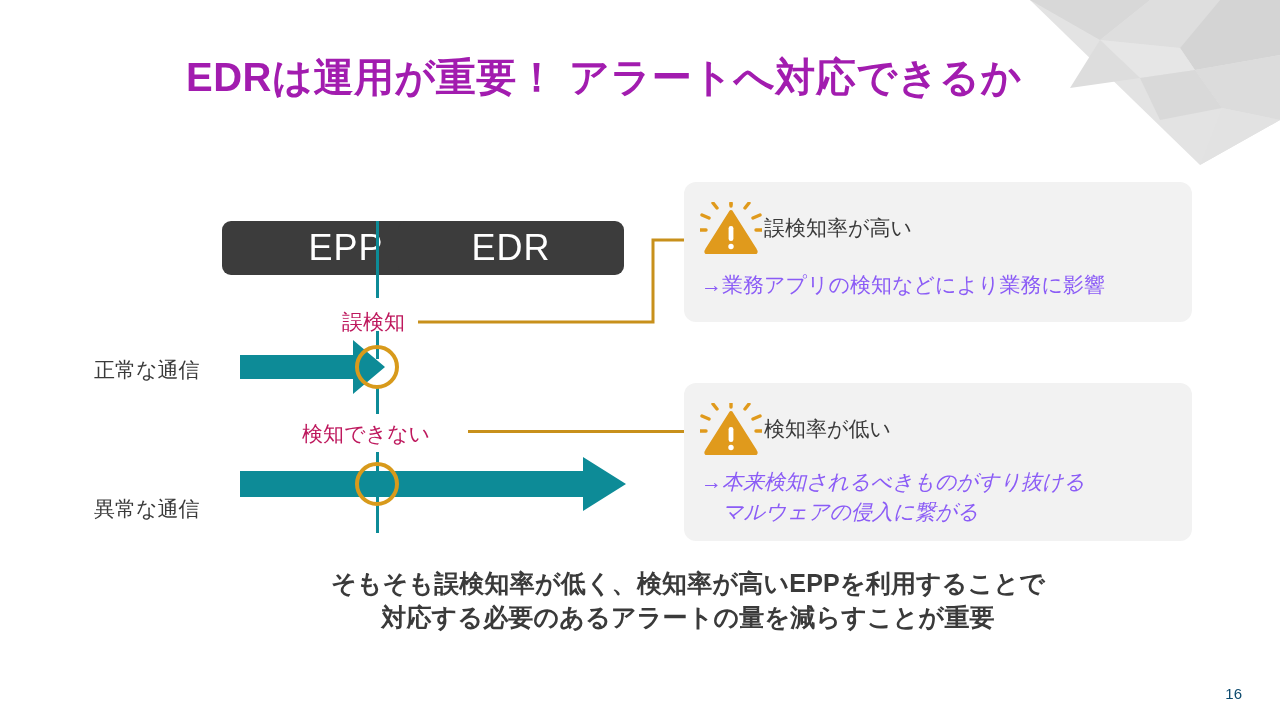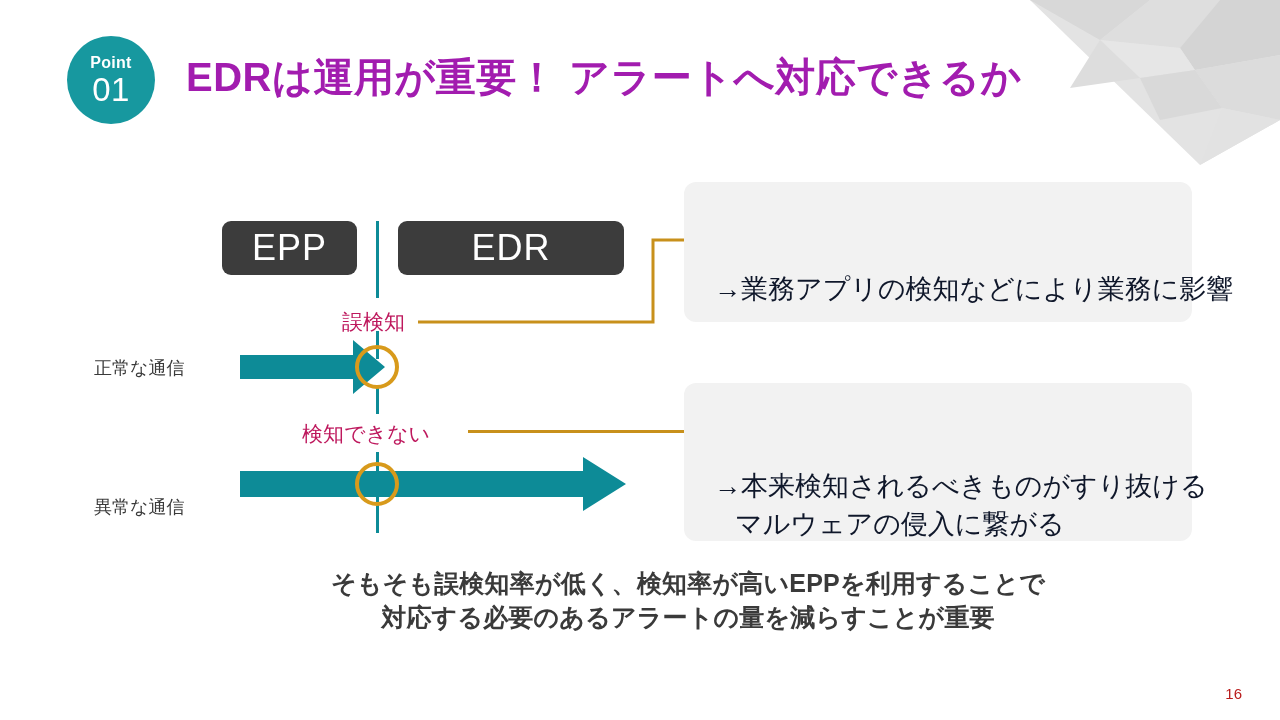--- a/index.html
+++ b/index.html
@@ -73,40 +73,40 @@
     position: absolute;
     background: #3c3c3c;
     border-radius: 9px;
     color: #ffffff;
     display: flex;
     align-items: center;
     justify-content: center;
     font-size: 36px;
     letter-spacing: 1px;
   }
-  #epp-box { left: 222px; top: 221px; width: 135px; height: 54px; }
+  #epp-box { left: 222px; top: 221px; width: 152px; height: 54px; padding-left: 48px; }
   #edr-box { left: 398px; top: 221px; width: 226px; height: 54px; }
 
   
   .divider-seg {
     position: absolute;
     width: 3px;
     background: #0d8b97;
     left: 376px;
   }
   #divider-seg-1 { top: 221px;  height: 77px; }
   #divider-seg-2 { top: 331px;  height: 28px; }
   #divider-seg-3 { top: 388px;  height: 26px; }
   #divider-seg-4 { top: 452px;  height: 22px; }
   #divider-seg-5 { top: 497px;  height: 36px; }
 
   
   .flow-label {
     position: absolute;
-    font-size: 18px;
+    font-size: 21px;
     color: #3a3a3a;
     white-space: nowrap;
   }
   #label-normal   { left: 94px;  top: 356px; }
   #label-abnormal { left: 94px;  top: 495px; text-align: center; }
 
   
   .orange-label {
     position: absolute;
     font-size: 21px;
@@ -160,28 +160,28 @@
   }
   .warn-icon { width: 62px; height: 52px; flex: none; }
   .callout-head-text {
     font-size: 21px;
     color: #3a3a3a;
     margin-left: 2px;
     white-space: nowrap;
   }
   .callout-body {
     position: absolute;
-    left: 30px;
-    font-size: 27px;
-    color: #0f172a;
+    left: 17px;
+    font-size: 21px;
+    color: #8b5cf6;
     line-height: 1.42;
     white-space: nowrap;
   }
   #callout-1 .callout-body { top: 88px; }
-  #callout-2 .callout-body { top: 84px; }
+  #callout-2 .callout-body { top: 84px; font-style: italic; }
   .callout-body .indent { padding-left: 21px; display: block; }
 
   
   #summary {
     position: absolute;
     left: 0;
     top: 566px;
     width: 1280px;
     text-align: center;
     font-size: 25px;
@@ -191,44 +191,40 @@
     letter-spacing: 0.2px;
     padding-left: 48px;
   }
 
   
   #page-number {
     position: absolute;
     right: 38px;
     bottom: 18px;
     font-size: 15px;
-    color: #b91c1c;
+    color: #0c4a6e;
   }
 </style>
 </head>
 <body>
 
 <div id="slide">
 
   <svg id="corner-decoration" viewBox="0 0 290 165">
     <polygon points="40,0 290,0 290,120 210,165" fill="#e3e3e3"></polygon>
     <polygon points="40,0 160,0 110,40" fill="#d8d8d8"></polygon>
     <polygon points="160,0 230,0 190,48 110,40" fill="#dedede"></polygon>
     <polygon points="230,0 290,0 290,55 205,70 190,48" fill="#d4d4d4"></polygon>
     <polygon points="190,48 205,70 150,78 110,40" fill="#e6e6e6"></polygon>
     <polygon points="205,70 290,55 290,120 232,108" fill="#dcdcdc"></polygon>
     <polygon points="205,70 232,108 170,120 150,78" fill="#d9d9d9"></polygon>
     <polygon points="232,108 290,120 210,165" fill="#e2e2e2"></polygon>
     <polygon points="110,40 150,78 80,88" fill="#dddddd"></polygon>
   </svg>
 
-  <div id="point-badge">
-    <span class="badge-word">Point</span>
-    <span class="badge-num">01</span>
-  </div>
   <div id="slide-title">EDRは運用が重要！ アラートへ対応できるか</div>
 
   <div class="product-box" id="epp-box">EPP</div>
   <div class="product-box" id="edr-box">EDR</div>
 
   <div class="divider-seg" id="divider-seg-1"></div>
   <div class="divider-seg" id="divider-seg-2"></div>
   <div class="divider-seg" id="divider-seg-3"></div>
   <div class="divider-seg" id="divider-seg-4"></div>
   <div class="divider-seg" id="divider-seg-5"></div>
@@ -250,26 +246,61 @@
   <div class="ring-marker" id="ring-normal"></div>
   <div class="ring-marker" id="ring-abnormal"></div>
 
   <svg id="connector-1" width="280" height="110" viewBox="0 0 280 110">
     <polyline points="0,92 235,92 235,10 275,10" fill="none" stroke="#c8901b" stroke-width="3"></polyline>
   </svg>
 
   <div id="connector-2"></div>
 
   <div class="callout" id="callout-1">
+    <div class="callout-head">
+      <svg class="warn-icon" viewBox="0 0 62 52">
+        <g stroke="#e09a1c" stroke-width="3.4" stroke-linecap="round">
+          <line x1="31" y1="2" x2="31" y2="2"></line>
+          <line x1="17" y1="6" x2="13" y2="1"></line>
+          <line x1="31" y1="4" x2="31" y2="0"></line>
+          <line x1="45" y1="6" x2="49" y2="1"></line>
+          <line x1="9" y1="16" x2="2" y2="13"></line>
+          <line x1="53" y1="16" x2="60" y2="13"></line>
+          <line x1="6" y1="28" x2="0" y2="28"></line>
+          <line x1="56" y1="28" x2="62" y2="28"></line>
+        </g>
+        <path d="M31 10 L55 48 Q57 51 53 51 L9 51 Q5 51 7 48 Z" fill="#e09a1c" stroke="#e09a1c" stroke-width="4" stroke-linejoin="round"></path>
+        <rect x="28.6" y="24" width="4.8" height="15" rx="2.3" fill="#ffffff"></rect>
+        <circle cx="31" cy="44.5" r="2.7" fill="#ffffff"></circle>
+      </svg>
+      <span class="callout-head-text">誤検知率が高い</span>
+    </div>
     <div class="callout-body">
       <span>→業務アプリの検知などにより業務に影響</span>
     </div>
   </div>
 
   <div class="callout" id="callout-2">
+    <div class="callout-head">
+      <svg class="warn-icon" viewBox="0 0 62 52">
+        <g stroke="#e09a1c" stroke-width="3.4" stroke-linecap="round">
+          <line x1="17" y1="6" x2="13" y2="1"></line>
+          <line x1="31" y1="4" x2="31" y2="0"></line>
+          <line x1="45" y1="6" x2="49" y2="1"></line>
+          <line x1="9" y1="16" x2="2" y2="13"></line>
+          <line x1="53" y1="16" x2="60" y2="13"></line>
+          <line x1="6" y1="28" x2="0" y2="28"></line>
+          <line x1="56" y1="28" x2="62" y2="28"></line>
+        </g>
+        <path d="M31 10 L55 48 Q57 51 53 51 L9 51 Q5 51 7 48 Z" fill="#e09a1c" stroke="#e09a1c" stroke-width="4" stroke-linejoin="round"></path>
+        <rect x="28.6" y="24" width="4.8" height="15" rx="2.3" fill="#ffffff"></rect>
+        <circle cx="31" cy="44.5" r="2.7" fill="#ffffff"></circle>
+      </svg>
+      <span class="callout-head-text">検知率が低い</span>
+    </div>
     <div class="callout-body">
       <span>→本来検知されるべきものがすり抜ける</span>
       <span class="indent">マルウェアの侵入に繋がる</span>
     </div>
   </div>
 
   <div id="summary">
     <div>そもそも誤検知率が低く、検知率が高いEPPを利用することで</div>
     <div>対応する必要のあるアラートの量を減らすことが重要</div>
   </div>

